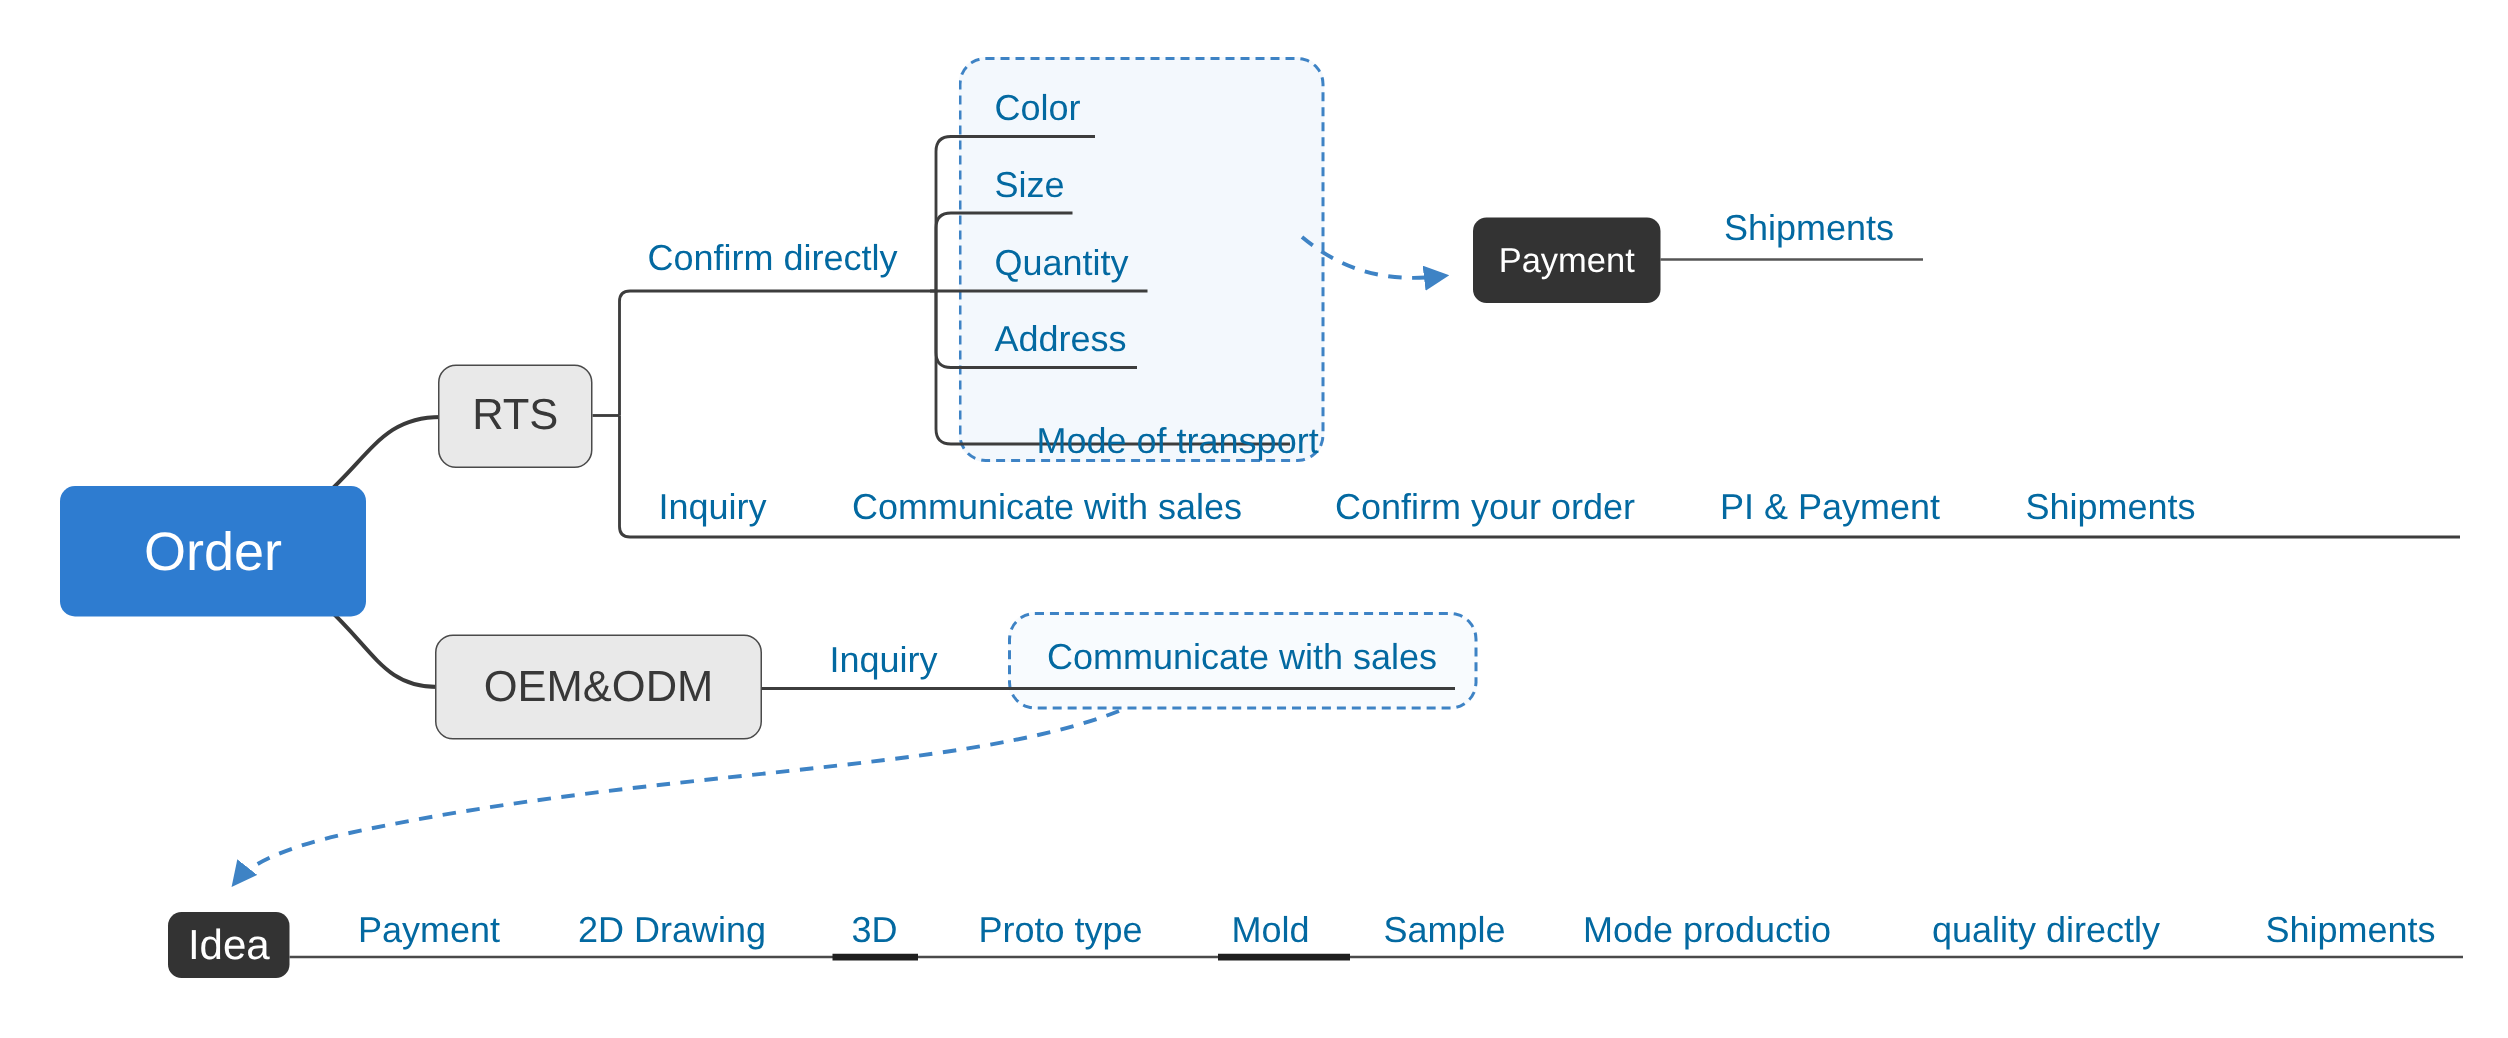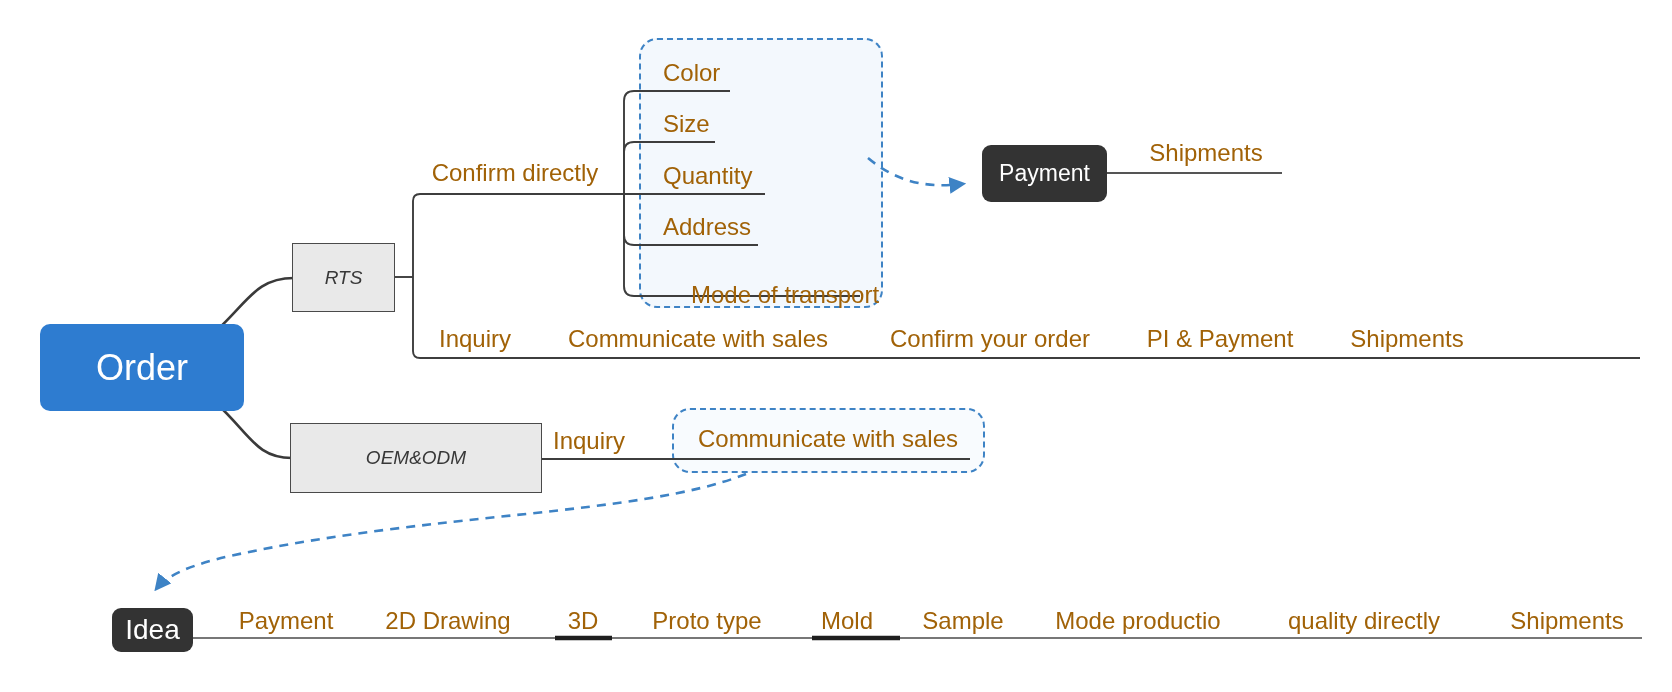--- a/index.html
+++ b/index.html
@@ -9,27 +9,27 @@
   }
   .stage svg{position:absolute;left:0;top:0;}
   .node{
     position:absolute;display:flex;align-items:center;justify-content:center;
     box-sizing:border-box;white-space:nowrap;
   }
   .node-root{
     background:#2e7cd0;color:#ffffff;border-radius:10px;font-size:36px;
   }
   .node-gray{
-    background:#e9e9e9;color:#383838;border:1.6px solid #4a4a4a;border-radius:0;font-size:19px;font-style:italic;
+    background:#e9e9e9;color:#383838;border:1.6px solid #4a4a4a;border-radius:12px;font-size:29px;
   }
   .node-dark{
     background:#333333;color:#ffffff;border-radius:9px;font-size:23px;
   }
   .lbl{
-    position:absolute;font-size:24px;line-height:29px;white-space:nowrap;color:#a16207;
+    position:absolute;font-size:24px;line-height:29px;white-space:nowrap;color:#0369a1;
   }
   .lbl.center{transform:translateX(-50%);}
   .dashed-box{
     position:absolute;box-sizing:border-box;border:2.5px dashed #3e83c5;border-radius:18px;
   }
   .dashed-box.fill1{background:#f3f8fd;}
   .dashed-box.fill2{background:#f8fbfe;}
 </style>
 </head>
 <body>
@@ -74,21 +74,21 @@
     </g>
 
     <path d="M 868 158 C 898 183, 928 188, 962 184" stroke="#3e83c5" stroke-width="2.6" fill="none" stroke-dasharray="9 7" marker-end="url(#arrowBlue)"></path>
     <path d="M 746 474 C 640 516, 430 512, 230 556 Q 172 569 157 588" stroke="#3e83c5" stroke-width="2.6" fill="none" stroke-dasharray="9 7" marker-end="url(#arrowBlue)"></path>
   </svg>
 
   <div class="node node-root" style="left:40px;top:324px;width:204px;height:87px;">Order</div>
 
   <div class="node node-gray" style="left:292px;top:243px;width:103px;height:69px;">RTS</div>
 
-  <div class="node node-gray" style="left:290px;top:423px;width:252px;height:70px;">OEM&amp;ODM</div>
+  <div class="node node-gray" style="left:290px;top:423px;width:218px;height:70px;">OEM&amp;ODM</div>
 
   <div class="node node-dark" style="left:982px;top:145px;width:125px;height:57px;">Payment</div>
 
   <div class="node node-dark" style="left:112px;top:608px;width:81px;height:44px;font-size:28px;">Idea</div>
 
   <span class="lbl center" style="left:515px;top:158px;">Confirm directly</span>
 
   <span class="lbl" style="left:663px;top:58px;">Color</span>
   <span class="lbl" style="left:663px;top:109px;">Size</span>
   <span class="lbl" style="left:663px;top:161px;text-align:right;">Quantity</span>

